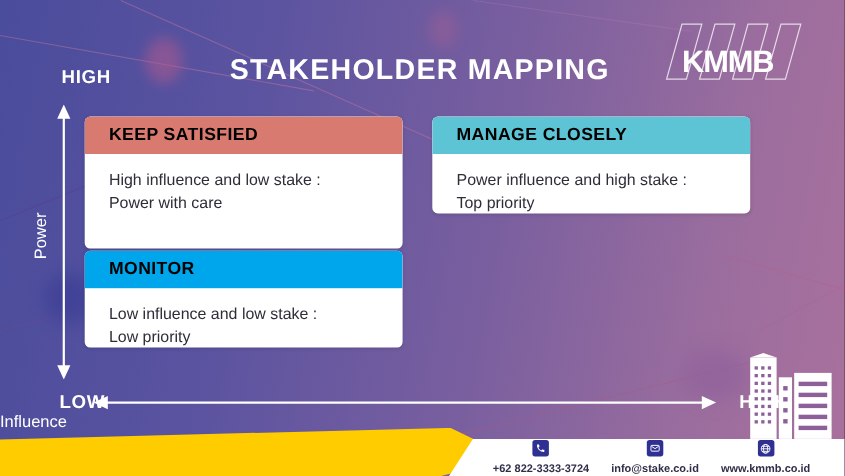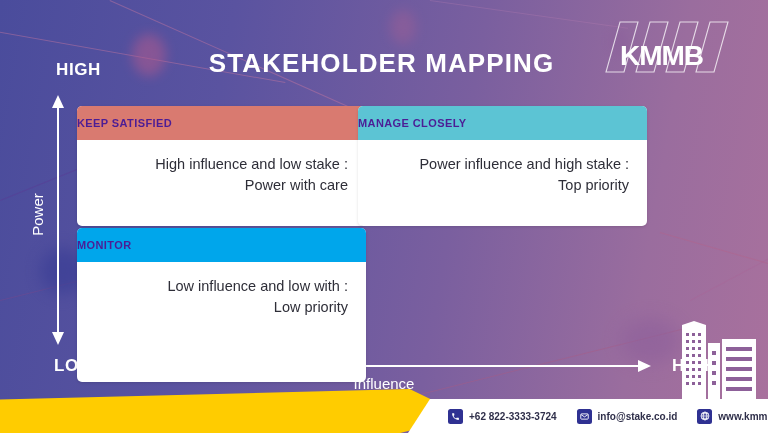--- a/index.html
+++ b/index.html
@@ -100,57 +100,58 @@
     width: 80px;
     text-align: center;
     color: #fff;
     font-size: 15px;
     transform: rotate(-90deg);
   }
   .label-influence {
     position: absolute;
     left: 0; right: 0;
     top: 375px;
-    text-align: center;
+    text-align: left;
     color: #fff;
     font-size: 15px;
   }
   .v-arrow { position: absolute; left: 50px; top: 95px; }
   .h-arrow { position: absolute; left: 85px; top: 358px; }
 
   
   .card {
     position: absolute;
     width: 289px;
     background: #ffffff;
     border-radius: 5px;
     overflow: hidden;
     box-shadow: 0 1px 3px rgba(0,0,0,.12);
   }
   .card-tl { left: 77px;  top: 106px; height: 120px; }
-  .card-tr { left: 358px; top: 106px; height: 120px; }
-  .card-bl { left: 77px;  top: 228px; height: 154px; }
+  .card-tr { left: 393px; top: 106px; height: 88px; }
+  .card-bl { left: 77px;  top: 228px; height: 88px; }
   .card-br { left: 377px; top: 228px; height: 119px; }
 
   .card-head {
     height: 34px;
     display: flex;
     align-items: center;
-    color: #4c1d95;
-    font-size: 11px;
+    padding-left: 22px;
+    color: #000000;
+    font-size: 16px;
     font-weight: bold;
     letter-spacing: .4px;
   }
   .card-body {
     padding: 14px 18px 0 22px;
     color: #2e2e38;
     font-size: 14.5px;
     line-height: 1.42;
   }
-  .card-body div { white-space: nowrap; text-align: right; }
+  .card-body div { white-space: nowrap; }
 
   
   .yellow-wedge {
     position: absolute;
     left: -4px;
     bottom: 0;
     width: 470px;
     height: 44px;
     background: #ffcc00;
     clip-path: polygon(0 24%, 88% 0, 100% 62%, 86% 100%, 0 100%);
@@ -169,20 +170,21 @@
     padding-left: 40px;
   }
   .contact-item {
     display: flex;
     align-items: center;
     gap: 6px;
     color: #2f2f4a;
     font-size: 10px;
     font-weight: bold;
     white-space: nowrap;
+    flex-direction: column;
   }
   .contact-ic {
     width: 15px; height: 15px;
     background: #2f3192;
     border-radius: 2.5px;
     display: flex; align-items: center; justify-content: center;
     color: #fff;
     flex: 0 0 auto;
   }
   .contact-ic svg { display:block; }
@@ -261,21 +263,21 @@
     <div class="card-head" style="background:#5cc4d4">MANAGE CLOSELY</div>
     <div class="card-body">
       <div>Power influence and high stake :</div>
       <div>Top priority</div>
     </div>
   </div>
 
   <div class="card card-bl">
     <div class="card-head" style="background:#00a6eb">MONITOR</div>
     <div class="card-body">
-      <div>Low influence and low with :</div>
+      <div>Low influence and low stake :</div>
       <div>Low priority</div>
     </div>
   </div>
 
 
   <svg class="buildings" viewBox="0 0 86 78" fill="#ffffff">
 
     <rect x="8" y="4" width="24" height="74"></rect>
     <polygon points="8,4 20,0 32,4"></polygon>
 

